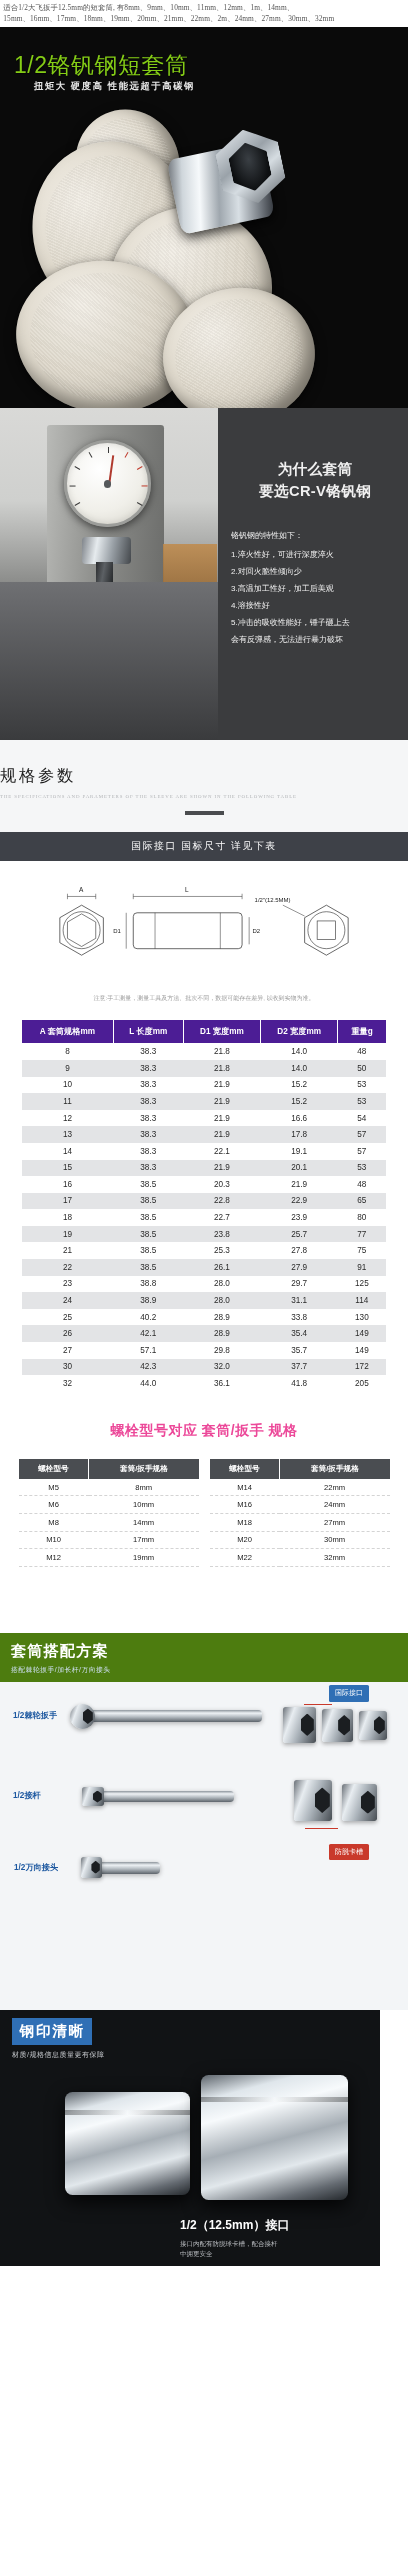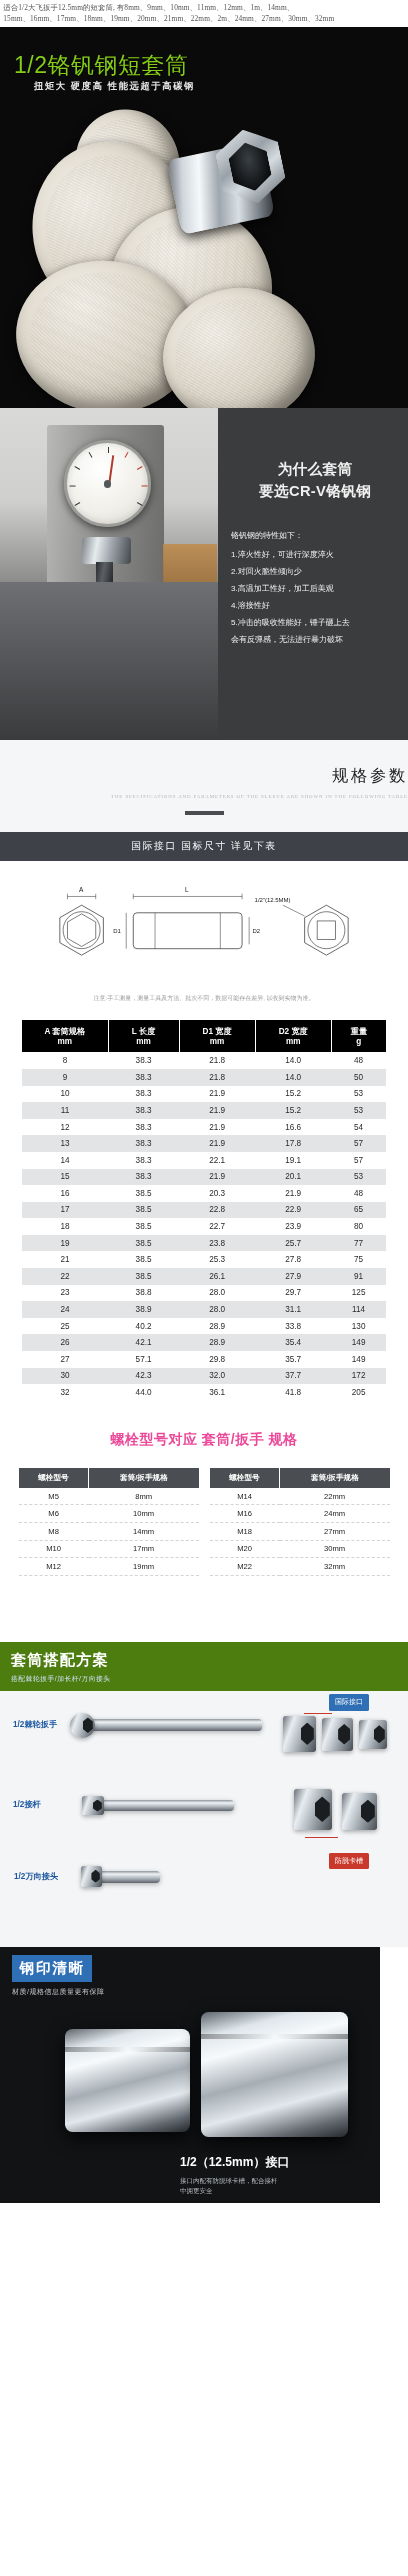--- a/index.html
+++ b/index.html
@@ -176,21 +176,21 @@
     text-align:center; letter-spacing:0.3px;
   }
   .crv-list { margin-top:25px; font-size:8px; line-height:17px; }
   .crv-list .lead { margin-bottom:1.6px; }
   .crv-list .li { white-space:nowrap; }
 
   
   .sec {
     background:#f5f6f7;
     padding:25px 0 16.3px 0;
-    text-align:right;
+    text-align:left;
   }
   .sec h2 { font-size:16.3px; font-weight:normal; letter-spacing:2.7px; color:#1d1d1d; }
   .sec .en {
     margin-top:7px; font-size:4.9px; letter-spacing:0.9px; color:#b3b5b8;
     font-family:"Liberation Serif","DejaVu Serif",serif;
   }
   .sec .rule { width:39px; height:3.8px; background:#4a4c4f; margin:12px auto 0; }
 
   .banner {
     background:#3e4148; color:#fff; text-align:center;
@@ -204,22 +204,22 @@
   }
   .draw-note {
     position:absolute; left:0; right:0; bottom:13px; text-align:center;
     font-size:6px; color:#9a9a9a;
   }
 
   
   .tbl-wrap { padding:4.4px 22px 14px; }
   table.spec { width:100%; border-collapse:collapse; }
   table.spec th {
-    background:#000000; color:#fff; font-size:8.2px; font-weight:bold;
-    padding:6px 17px; border-right:0.5px solid #fff;
+    background:#4c1d95; color:#fff; font-size:8.2px; font-weight:bold;
+    padding:6px 8px; border-right:0.5px solid #fff;
   }
   table.spec th:last-child { border-right:none; }
   table.spec td {
     text-align:center; font-size:8.2px; color:#2a2a2a;
     padding:3.8px 1.1px;
   }
   table.spec tbody tr:nth-child(even) { background:#e3e4e6; }
   table.spec tbody tr:nth-child(odd)  { background:#fff; }
 
   
@@ -235,21 +235,21 @@
   }
   .bolt-cols th:last-child{border-right:none;}
   .bolt-cols td { font-size:7.6px; padding:3.8px 0; text-align:center; color:#222; }
   .bolt-cols tbody tr { border-bottom:0.5px dashed #d4d4d4; }
 
   
   .combo { position:relative; width:408px; background:#eef1f4; }
   .combo-head { background:#4d7c0f; padding:7.6px 11px 6.5px;margin-top:48px; }
   .combo-head .t1 { color:#fff; font-size:15.2px; font-weight:bold; letter-spacing:1.1px; }
   .combo-head .t2 { color:#cfe1f4; font-size:6.8px; margin-top:3.3px; letter-spacing:0.5px; }
-  .combo-body { position:relative; height:256px; background:#f3f5f7; overflow:hidden; }
+  .combo-body { position:relative; height:328px; background:#f3f5f7; overflow:hidden; }
   .tag {
     position:absolute; background:#2f6fb5; color:#fff; font-size:7px;
     padding:3.3px 6px; border-radius:1.6px; white-space:nowrap; z-index:9;
   }
   .tag.red { background:#c9392b; }
   .lbl-left {
     position:absolute; color:#1d58a0; font-size:8.2px; font-weight:bold;
     white-space:nowrap; z-index:9;
   }
   .leader { position:absolute; background:#c9392b; height:0.5px; z-index:8; }

